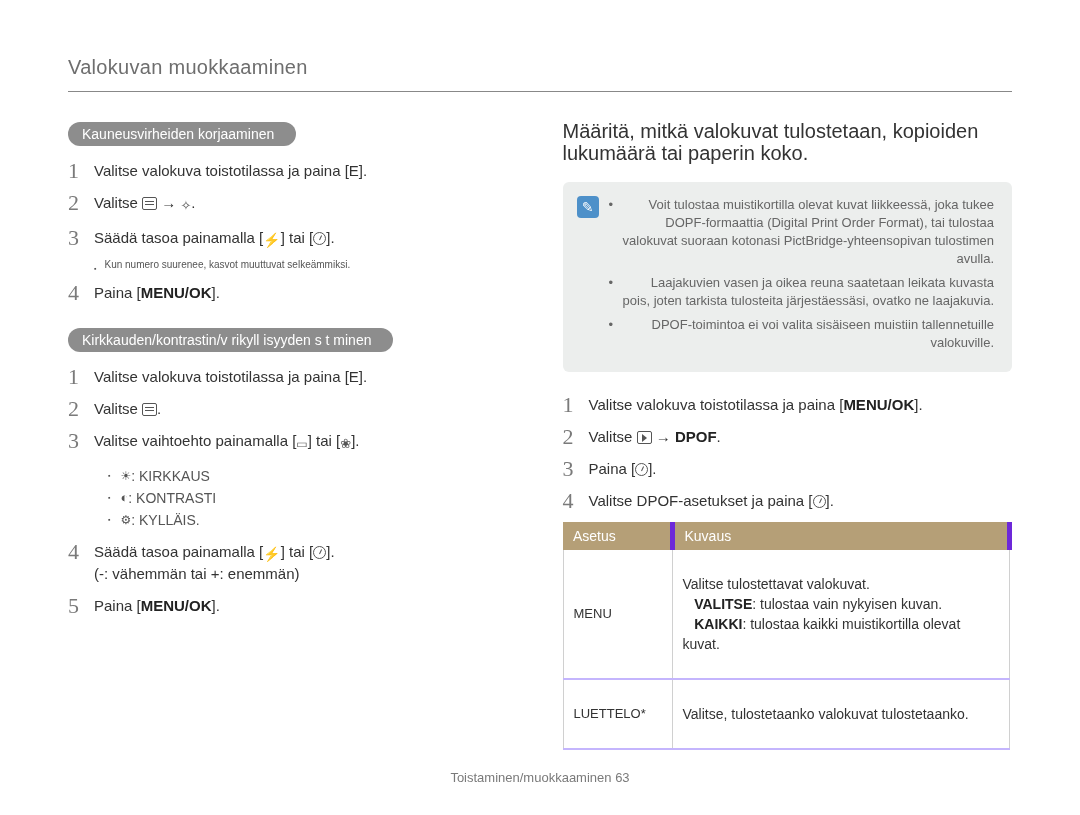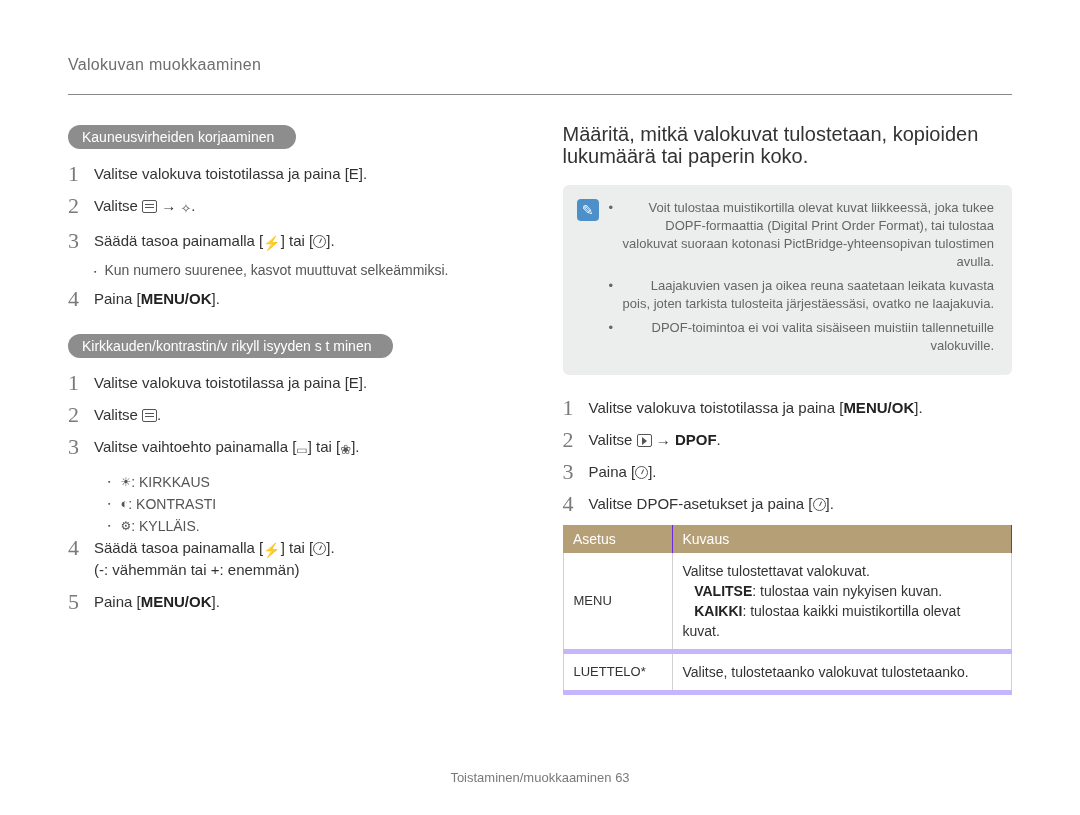--- a/index.html
+++ b/index.html
@@ -12,24 +12,24 @@
     color: #3a3a3a;
     font-size: 15px;
   }
   .page {
     padding: 56px 68px 0 68px;
     box-sizing: border-box;
     height: 100%;
     position: relative;
   }
   .section-title {
-    font-size: 16px;
+    font-size: 20px;
     font-weight: 300;
     color: #6e6e6e;
-    margin-bottom: 20px;
+    margin-bottom: 12px;
     letter-spacing: 0.3px;
   }
   .hr {
     border: none;
     border-top: 1px solid #888;
     margin: 4px 0 28px 0;
   }
   .columns {
     display: flex;
     gap: 45px;
@@ -68,35 +68,35 @@
   }
   .step-body {
     flex: 1;
     font-size: 15px;
     color: #333;
   }
   .sub-bullet {
     margin-left: 26px;
     margin-top: 2px;
     margin-bottom: 10px;
-    font-size: 14px;
+    font-size: 10px;
     color: #555;
     display: flex;
   }
   .sub-bullet::before {
     content: "▪";
     font-size: 7px;
     margin-right: 8px;
     margin-top: 6px;
     color: #555;
   }
   .sub-bullets {
     margin-left: 40px;
     margin-top: 4px;
-    margin-bottom: 0;
+    margin-bottom: 10px;
   }
   .sub-bullets .li {
     font-size: 14px;
     color: #555;
     display: flex;
     align-items: center;
     line-height: 22px;
   }
   .sub-bullets .li .bullet-dot {
     font-size: 7px;
@@ -157,27 +157,27 @@
     border-collapse: collapse;
     font-size: 14px;
     margin-top: 8px;
   }
   table.settings thead th {
     background: #b59f77;
     color: #fff;
     font-weight: 400;
     text-align: left;
     padding: 6px 10px;
-    border-right: 1px solid #6d28d9;
+    border-right: 5px solid #6d28d9;
     font-size: 14px;
   }
   table.settings td {
-    border-bottom: 5px solid #c4b5fd;
+    border-bottom: 2px solid #c4b5fd;
     border-right: 1px solid #d0d0d0;
-    padding: 8px 10px;
+    padding: 24px 10px;
     vertical-align: middle;
     color: #333;
     line-height: 20px;
   }
   table.settings td:first-child { border-left: 1px solid #d0d0d0; }
   table.settings tr td:first-child {
     width: 88px;
     font-size: 13px;
   }
   .footer {

